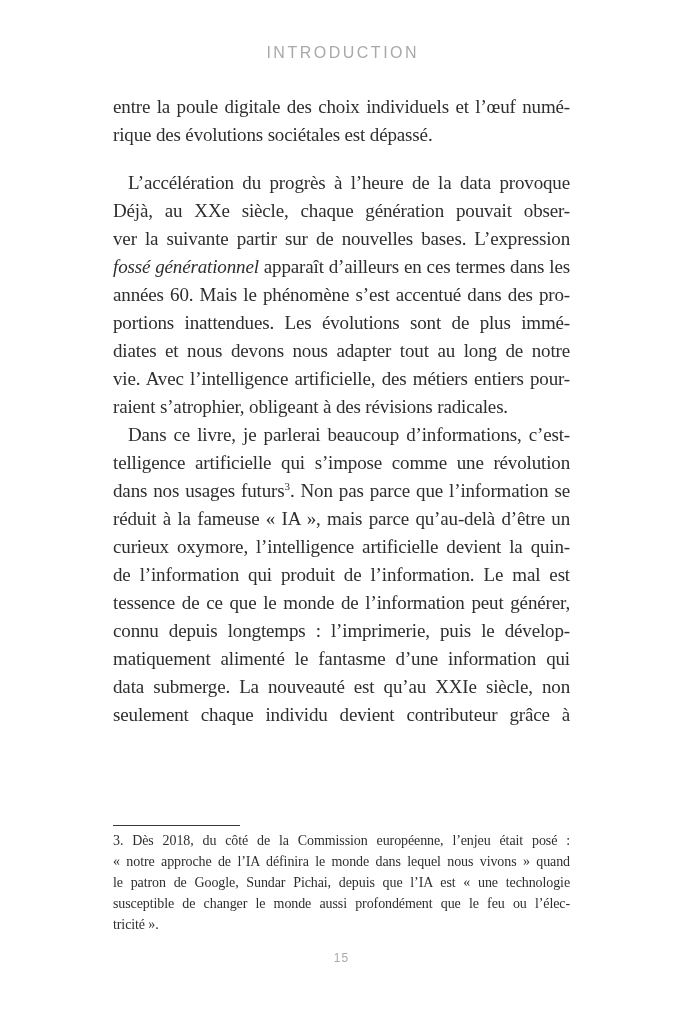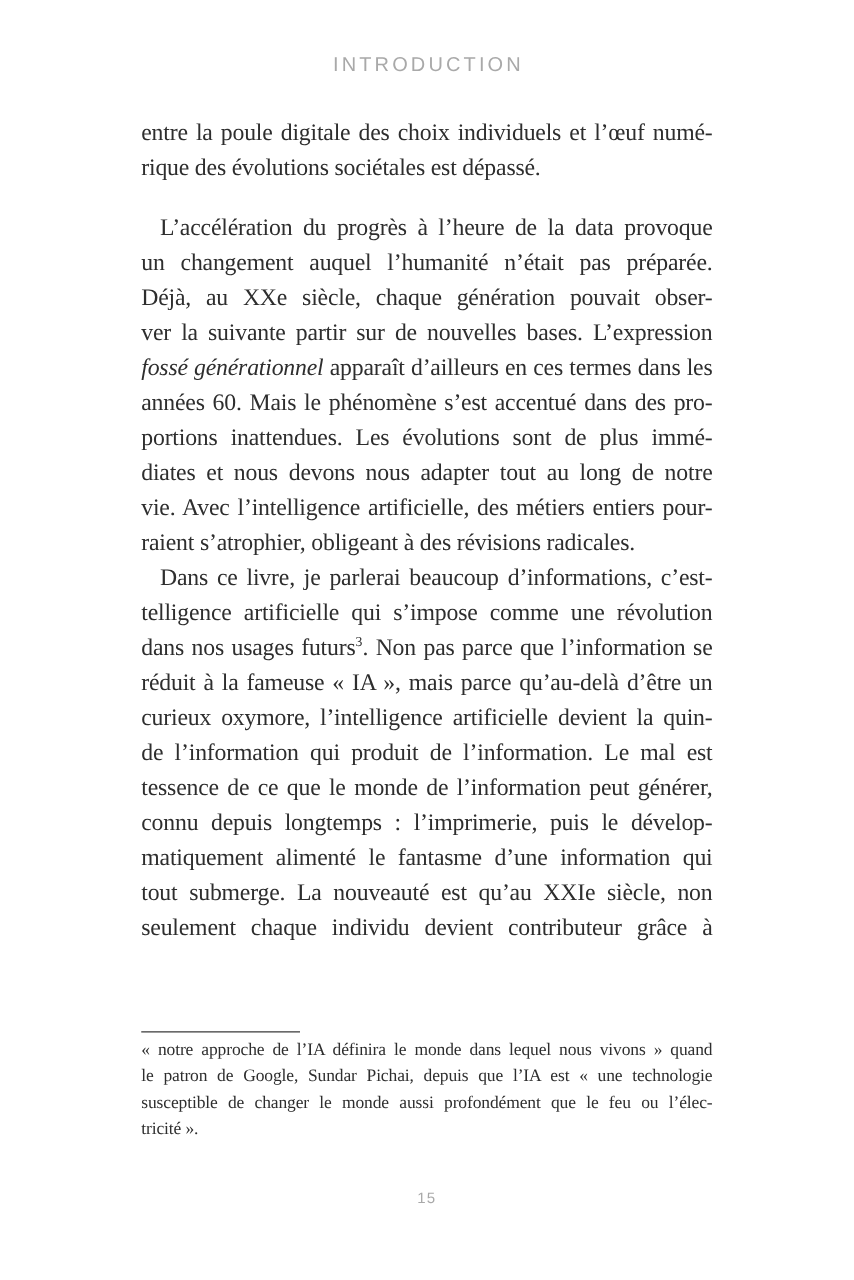--- a/index.html
+++ b/index.html
@@ -71,50 +71,50 @@
   <div class="running-header">INTRODUCTION</div>
 
   <main class="body-text">
     <div id="paragraphs">
         <div class="para">
           <div class="line j"><span>entre la poule digitale des choix individuels et l’œuf numé-</span></div>
           <div class="line"><span>rique des évolutions sociétales est dépassé.</span></div>
         </div>
         <div class="para spaced">
           <div class="line j indent"><span>L’accélération du progrès à l’heure de la data provoque</span></div>
-          <div class="line j"><span>un changement auquel l’humanité n’était pas préparée.</span></div>
           <div class="line j"><span>Déjà, au XXe siècle, chaque génération pouvait obser-</span></div>
           <div class="line j"><span>ver la suivante partir sur de nouvelles bases. L’expression</span></div>
           <div class="line j"><span class="it">fossé générationnel</span><span> apparaît d’ailleurs en ces termes dans les</span></div>
           <div class="line j"><span>années 60. Mais le phénomène s’est accentué dans des pro-</span></div>
           <div class="line j"><span>portions inattendues. Les évolutions sont de plus immé-</span></div>
           <div class="line j"><span>diates et nous devons nous adapter tout au long de notre</span></div>
           <div class="line j"><span>vie. Avec l’intelligence artificielle, des métiers entiers pour-</span></div>
           <div class="line"><span>raient s’atrophier, obligeant à des révisions radicales.</span></div>
         </div>
         <div class="para">
           <div class="line j indent"><span>Dans ce livre, je parlerai beaucoup d’informations, c’est-</span></div>
           <div class="line j"><span>telligence artificielle qui s’impose comme une révolution</span></div>
           <div class="line j"><span>dans nos usages futurs</span><span class="sup">3</span><span>. Non pas parce que l’information se</span></div>
           <div class="line j"><span>réduit à la fameuse « IA », mais parce qu’au-delà d’être un</span></div>
           <div class="line j"><span>curieux oxymore, l’intelligence artificielle devient la quin-</span></div>
           <div class="line j"><span>de l’information qui produit de l’information. Le mal est</span></div>
           <div class="line j"><span>tessence de ce que le monde de l’information peut générer,</span></div>
           <div class="line j"><span>connu depuis longtemps : l’imprimerie, puis le dévelop-</span></div>
           <div class="line j"><span>matiquement alimenté le fantasme d’une information qui</span></div>
-          <div class="line j"><span>tout submerge. La nouveauté est qu’au XXIe siècle, non</span></div>
+          <div class="line j"><span>data submerge. La nouveauté est qu’au XXIe siècle, non</span></div>
           <div class="line j"><span>seulement chaque individu devient contributeur grâce à</span></div>
         </div>
       </div>
   </main>
 
   <div class="footnote-rule"></div>
 
   <div class="footnote">
     <div id="footnote-text">
+        <div class="line j"><span>3. Dès 2018, du côté de la Commission européenne, l’enjeu était posé :</span></div>
         <div class="line j"><span>« notre approche de l’IA définira le monde dans lequel nous vivons » quand</span></div>
         <div class="line j"><span>le patron de Google, Sundar Pichai, depuis que l’IA est « une technologie</span></div>
         <div class="line j"><span>susceptible de changer le monde aussi profondément que le feu ou l’élec-</span></div>
         <div class="line"><span>tricité ».</span></div>
       </div>
   </div>
 
   <div class="page-number">15</div>
 </div>
 

